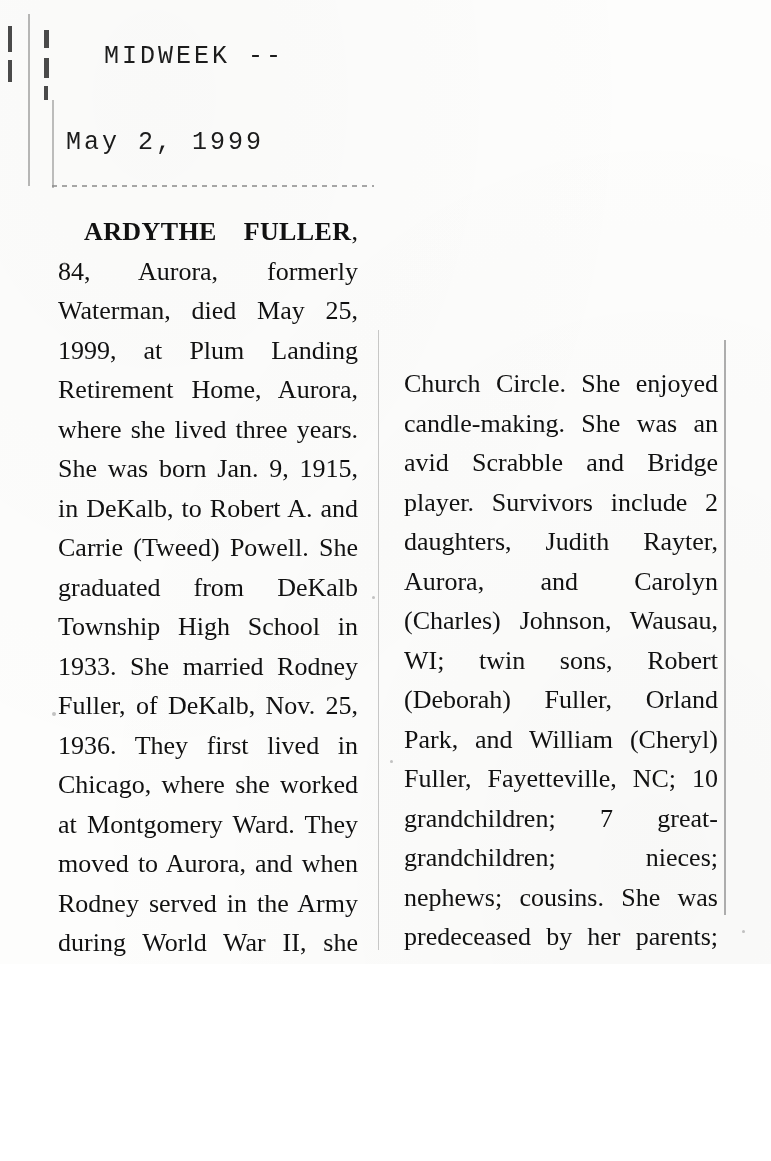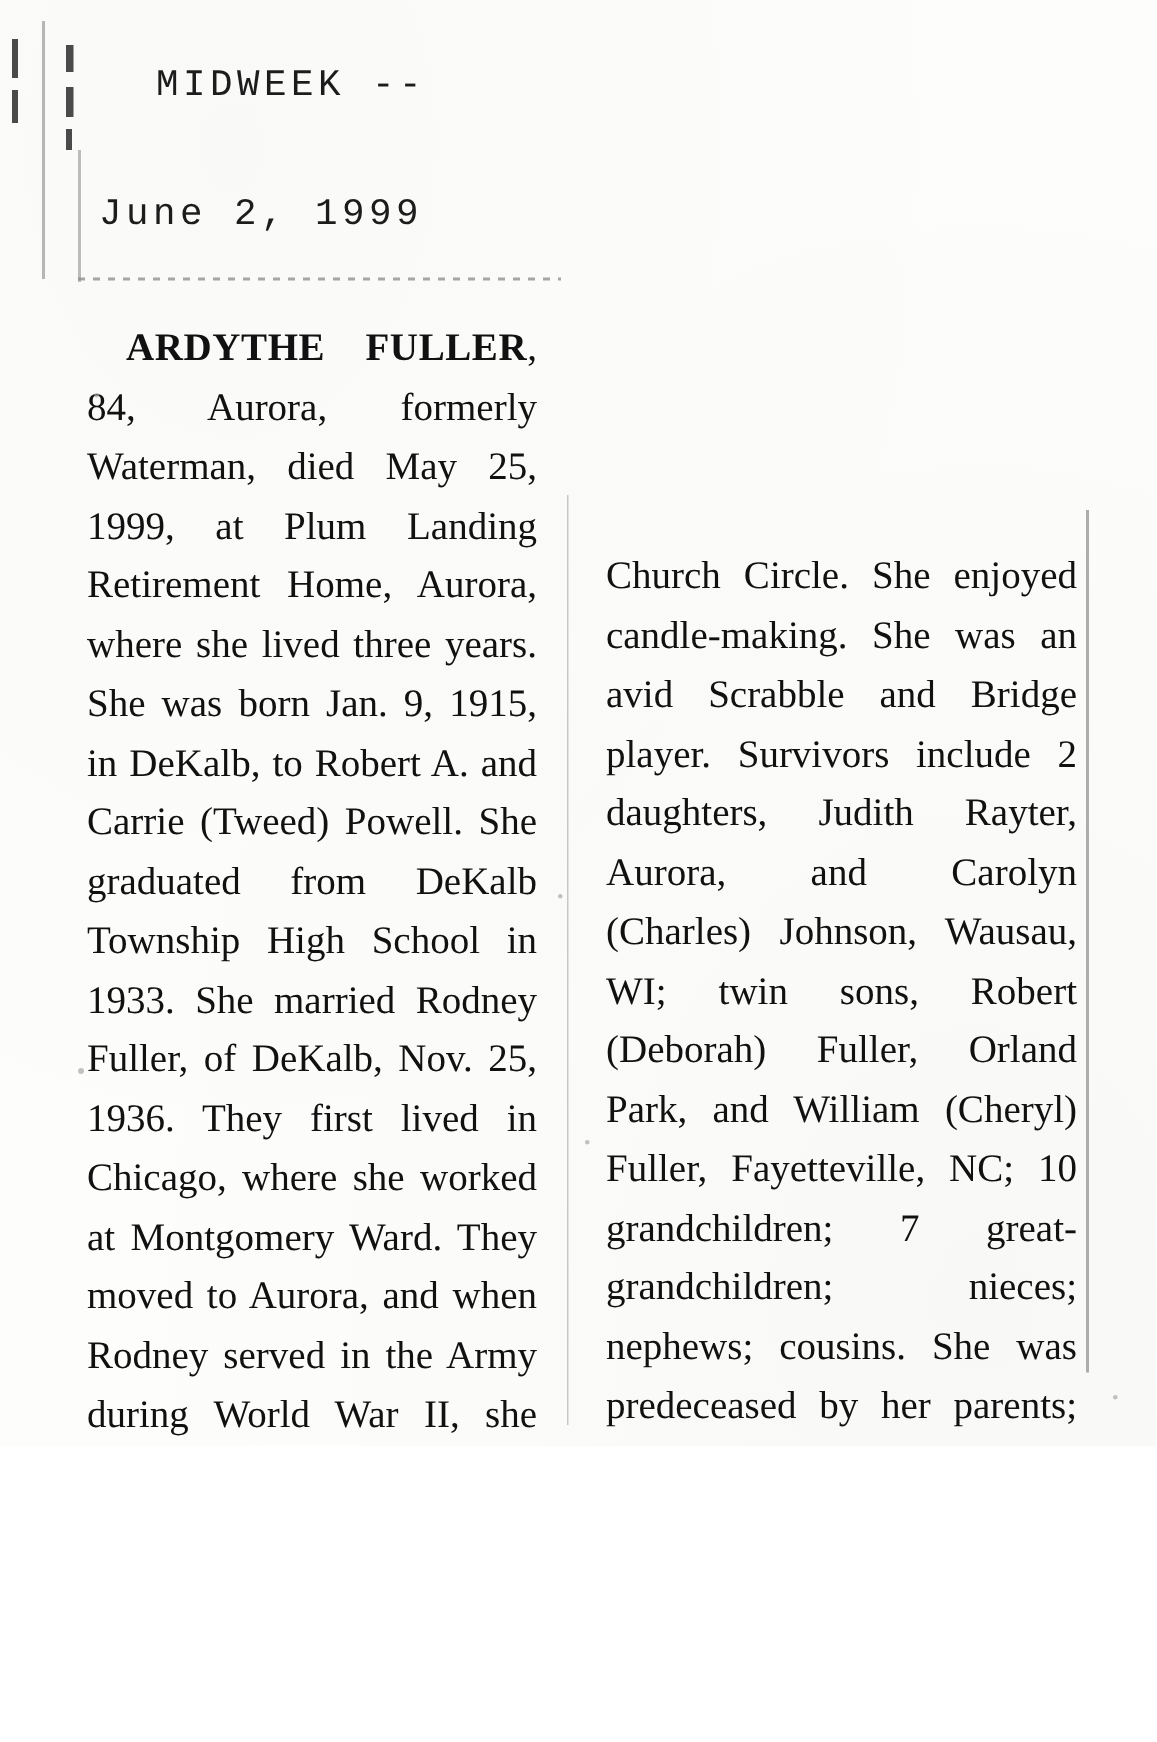--- a/index.html
+++ b/index.html
@@ -152,21 +152,21 @@
   <div class="edge-mark" style="left:8px; top:26px; width:4px; height:26px;"></div>
   <div class="edge-mark" style="left:8px; top:60px; width:4px; height:22px;"></div>
   <div class="edge-mark" style="left:44px; top:30px; width:5px; height:18px;"></div>
   <div class="edge-mark" style="left:44px; top:58px; width:5px; height:20px;"></div>
   <div class="edge-mark" style="left:44px; top:86px; width:4px; height:14px;"></div>
   <div class="edge-rule" style="left:28px; top:14px; width:2px; height:172px; opacity:0.55;"></div>
   <div class="edge-rule" style="left:52px; top:100px; width:2px; height:88px; opacity:0.5;"></div>
 
   <div class="headline" id="midweek-line">MIDWEEK  --</div>
 
-  <div class="headline" id="date-line">June 2, 1999</div>
+  <div class="headline" id="date-line">May 2, 1999</div>
 
   <div class="cut-line"></div>
 
   <div class="column" id="col-left">
     <p><span class="lead-name">ARDYTHE FULLER</span><span>, 84, Aurora, formerly Waterman, died May 25, 1999, at Plum Landing Retirement Home, Aurora, where she lived three years. She was born Jan. 9, 1915, in DeKalb, to Robert A. and Carrie (Tweed) Powell. She graduated from DeKalb Township High School in 1933. She married Rodney Fuller, of DeKalb, Nov. 25, 1936. They first lived in Chicago, where she worked at Montgomery Ward. They moved to Aurora, and when Rodney served in the Army during World War II, she and their daughters lived with his aunt and uncle on a farm near Waterman. She was employed then by DEKALB Ag. The family moved into Waterman upon Rodney's return in 1946. She later worked for General Electric, DeKalb, as an inspector for the quality control department. She retired in 1961, to be a full-time homemaker. She was a member of Waterman United Methodist Church, active in the</span></p>
   </div>
 
   <div class="column" id="col-right">
     <p style="text-indent:0;"><span>Church Circle. She enjoyed candle-making. She was an avid Scrabble and Bridge player. Survivors include 2 daughters, Judith Rayter, Aurora, and Carolyn (Charles) Johnson, Wausau, WI; twin sons, Robert (Deborah) Fuller, Orland Park, and William (Cheryl) Fuller, Fayetteville, NC; 10 grandchildren; 7 great-grandchildren; nieces; nephews; cousins. She was predeceased by her parents; her husband, in 1995; 1 brother, Donald Powell. Arrangements by Anderson Funeral Home, DeKalb, where a memorial is established. Burial is in Fairview Park Cemetery, DeKalb.</span></p>
   </div>

